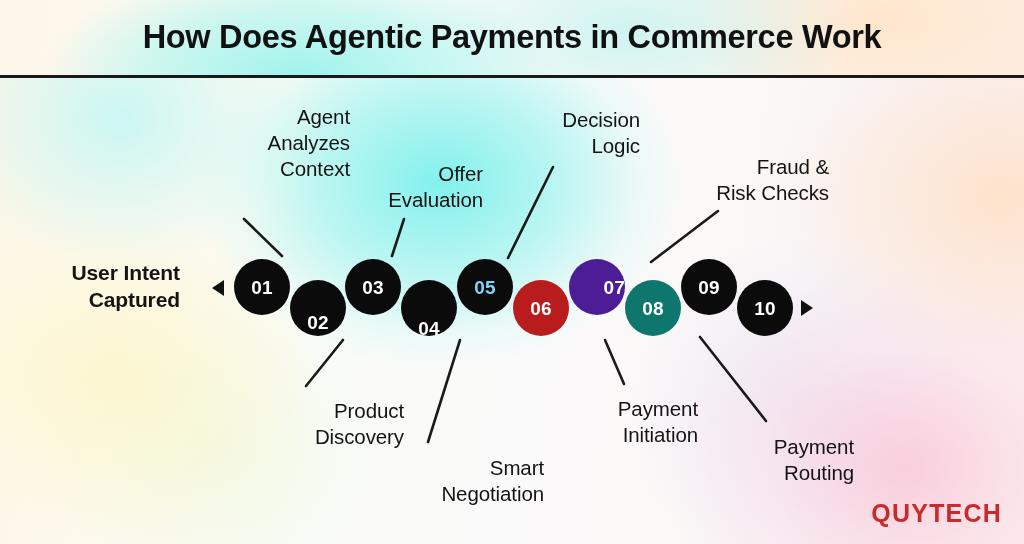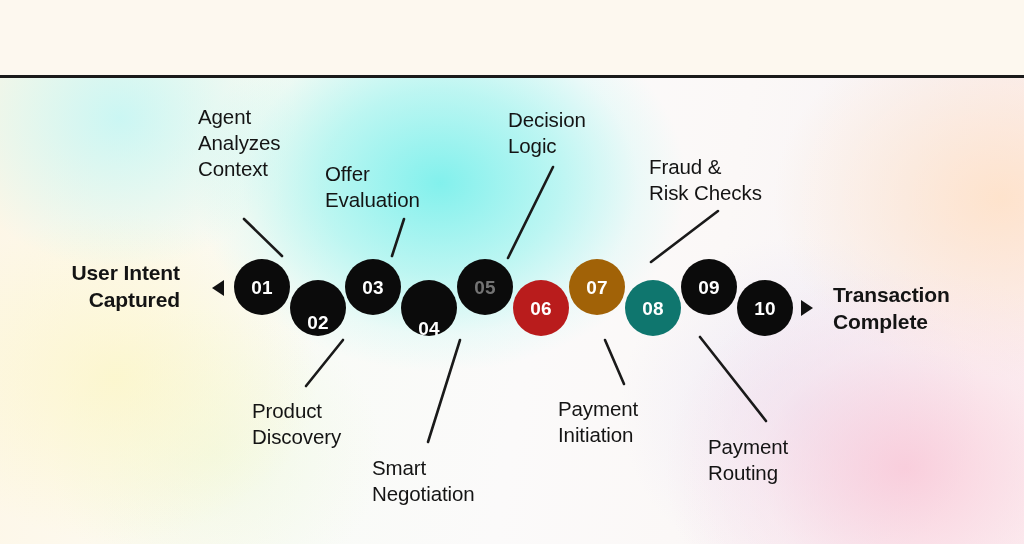--- a/index.html
+++ b/index.html
@@ -115,21 +115,21 @@
   .end-label {
     position: absolute;
     color: #141414;
     font-family: "Liberation Sans", sans-serif;
     font-size: 21px;
     font-weight: 600;
     line-height: 1.3;
     white-space: pre-line;
     letter-spacing: -0.1px;
   }
-  .ta-center { text-align: left; }
+  .ta-center { text-align: right; }
   .ta-left { text-align: left; }
   .ta-right { text-align: right; }
 
   
   #logo {
     position: absolute;
     right: 22px;
     bottom: 16px;
     font-family: "Liberation Sans", sans-serif;
     font-weight: 700;
@@ -138,20 +138,23 @@
     color: #c92a2a;
   }
 </style>
 </head>
 <body>
 
 <div id="canvas">
 
   <div id="body-bg"></div>
 
+  <div id="header">
+    <div id="page-title">How Does Agentic Payments in Commerce Work</div>
+  </div>
   <div id="header-rule"></div>
 
   <svg id="overlay" viewBox="0 0 1024 544" xmlns="http://www.w3.org/2000/svg">
     <g id="connector-lines" stroke="#1a1a1a" stroke-width="2.6" stroke-linecap="round" fill="none">
         <line x1="244" y1="219" x2="282" y2="256"></line>
         <line x1="343" y1="340" x2="306" y2="386"></line>
         <line x1="404" y1="219" x2="392" y2="256"></line>
         <line x1="460" y1="340" x2="428" y2="442"></line>
         <line x1="553" y1="167" x2="508" y2="258"></line>
         <line x1="605" y1="340" x2="624" y2="384"></line>
@@ -169,26 +172,26 @@
       <div class="node" style="left: 290px; top: 280px; width: 56px; height: 56px; background: rgb(11, 11, 11);">
         <span class="node-num" style="color: rgb(255, 255, 255); margin-top: 29px;">02</span>
       </div>
       <div class="node" style="left: 345px; top: 259px; width: 56px; height: 56px; background: rgb(11, 11, 11);">
         <span class="node-num" style="color: rgb(255, 255, 255);">03</span>
       </div>
       <div class="node" style="left: 401px; top: 280px; width: 56px; height: 56px; background: rgb(11, 11, 11);">
         <span class="node-num" style="color: rgb(255, 255, 255); margin-top: 40px;">04</span>
       </div>
       <div class="node" style="left: 457px; top: 259px; width: 56px; height: 56px; background: rgb(11, 11, 11);">
-        <span class="node-num" style="color: #737373;">05</span>
+        <span class="node-num" style="color: #7dd3fc;">05</span>
       </div>
       <div class="node" style="left: 513px; top: 280px; width: 56px; height: 56px; background: #b91c1c;">
         <span class="node-num" style="color: rgb(255, 255, 255);">06</span>
       </div>
-      <div class="node" style="left: 569px; top: 259px; width: 56px; height: 56px; background: #a16207;">
+      <div class="node" style="left: 569px; top: 259px; width: 56px; height: 56px; background: #4c1d95; justify-content: flex-end;">
         <span class="node-num" style="color: rgb(255, 255, 255);">07</span>
       </div>
       <div class="node" style="left: 625px; top: 280px; width: 56px; height: 56px; background: #0f766e;">
         <span class="node-num" style="color: rgb(255, 255, 255);">08</span>
       </div>
       <div class="node" style="left: 681px; top: 259px; width: 56px; height: 56px; background: rgb(11, 11, 11); align-items: center;">
         <span class="node-num" style="color: rgb(255, 255, 255);">09</span>
       </div>
       <div class="node" style="left: 737px; top: 280px; width: 56px; height: 56px; background: rgb(11, 11, 11);">
         <span class="node-num" style="color: rgb(255, 255, 255); text-align: center;">10</span>
@@ -210,17 +213,16 @@
 Initiation</div>
       <div class="step-label ta-center" style="left: 649px; top: 154px; width: 180px;">Fraud &amp;
 Risk Checks</div>
       <div class="step-label ta-center" style="left: 708px; top: 434px; width: 146px;">Payment
 Routing</div>
     </div>
 
   <div class="end-label ta-right" style="left:20px; top:259px; width:160px;">User Intent
 Captured</div>
 
-  <div class="end-label ta-left" style="left:833px; top:281px; width:175px;">Transaction
-Complete</div>
-
+
+  <div id="logo">QUYTECH</div>
 
 </div>
 
 </body></html>

